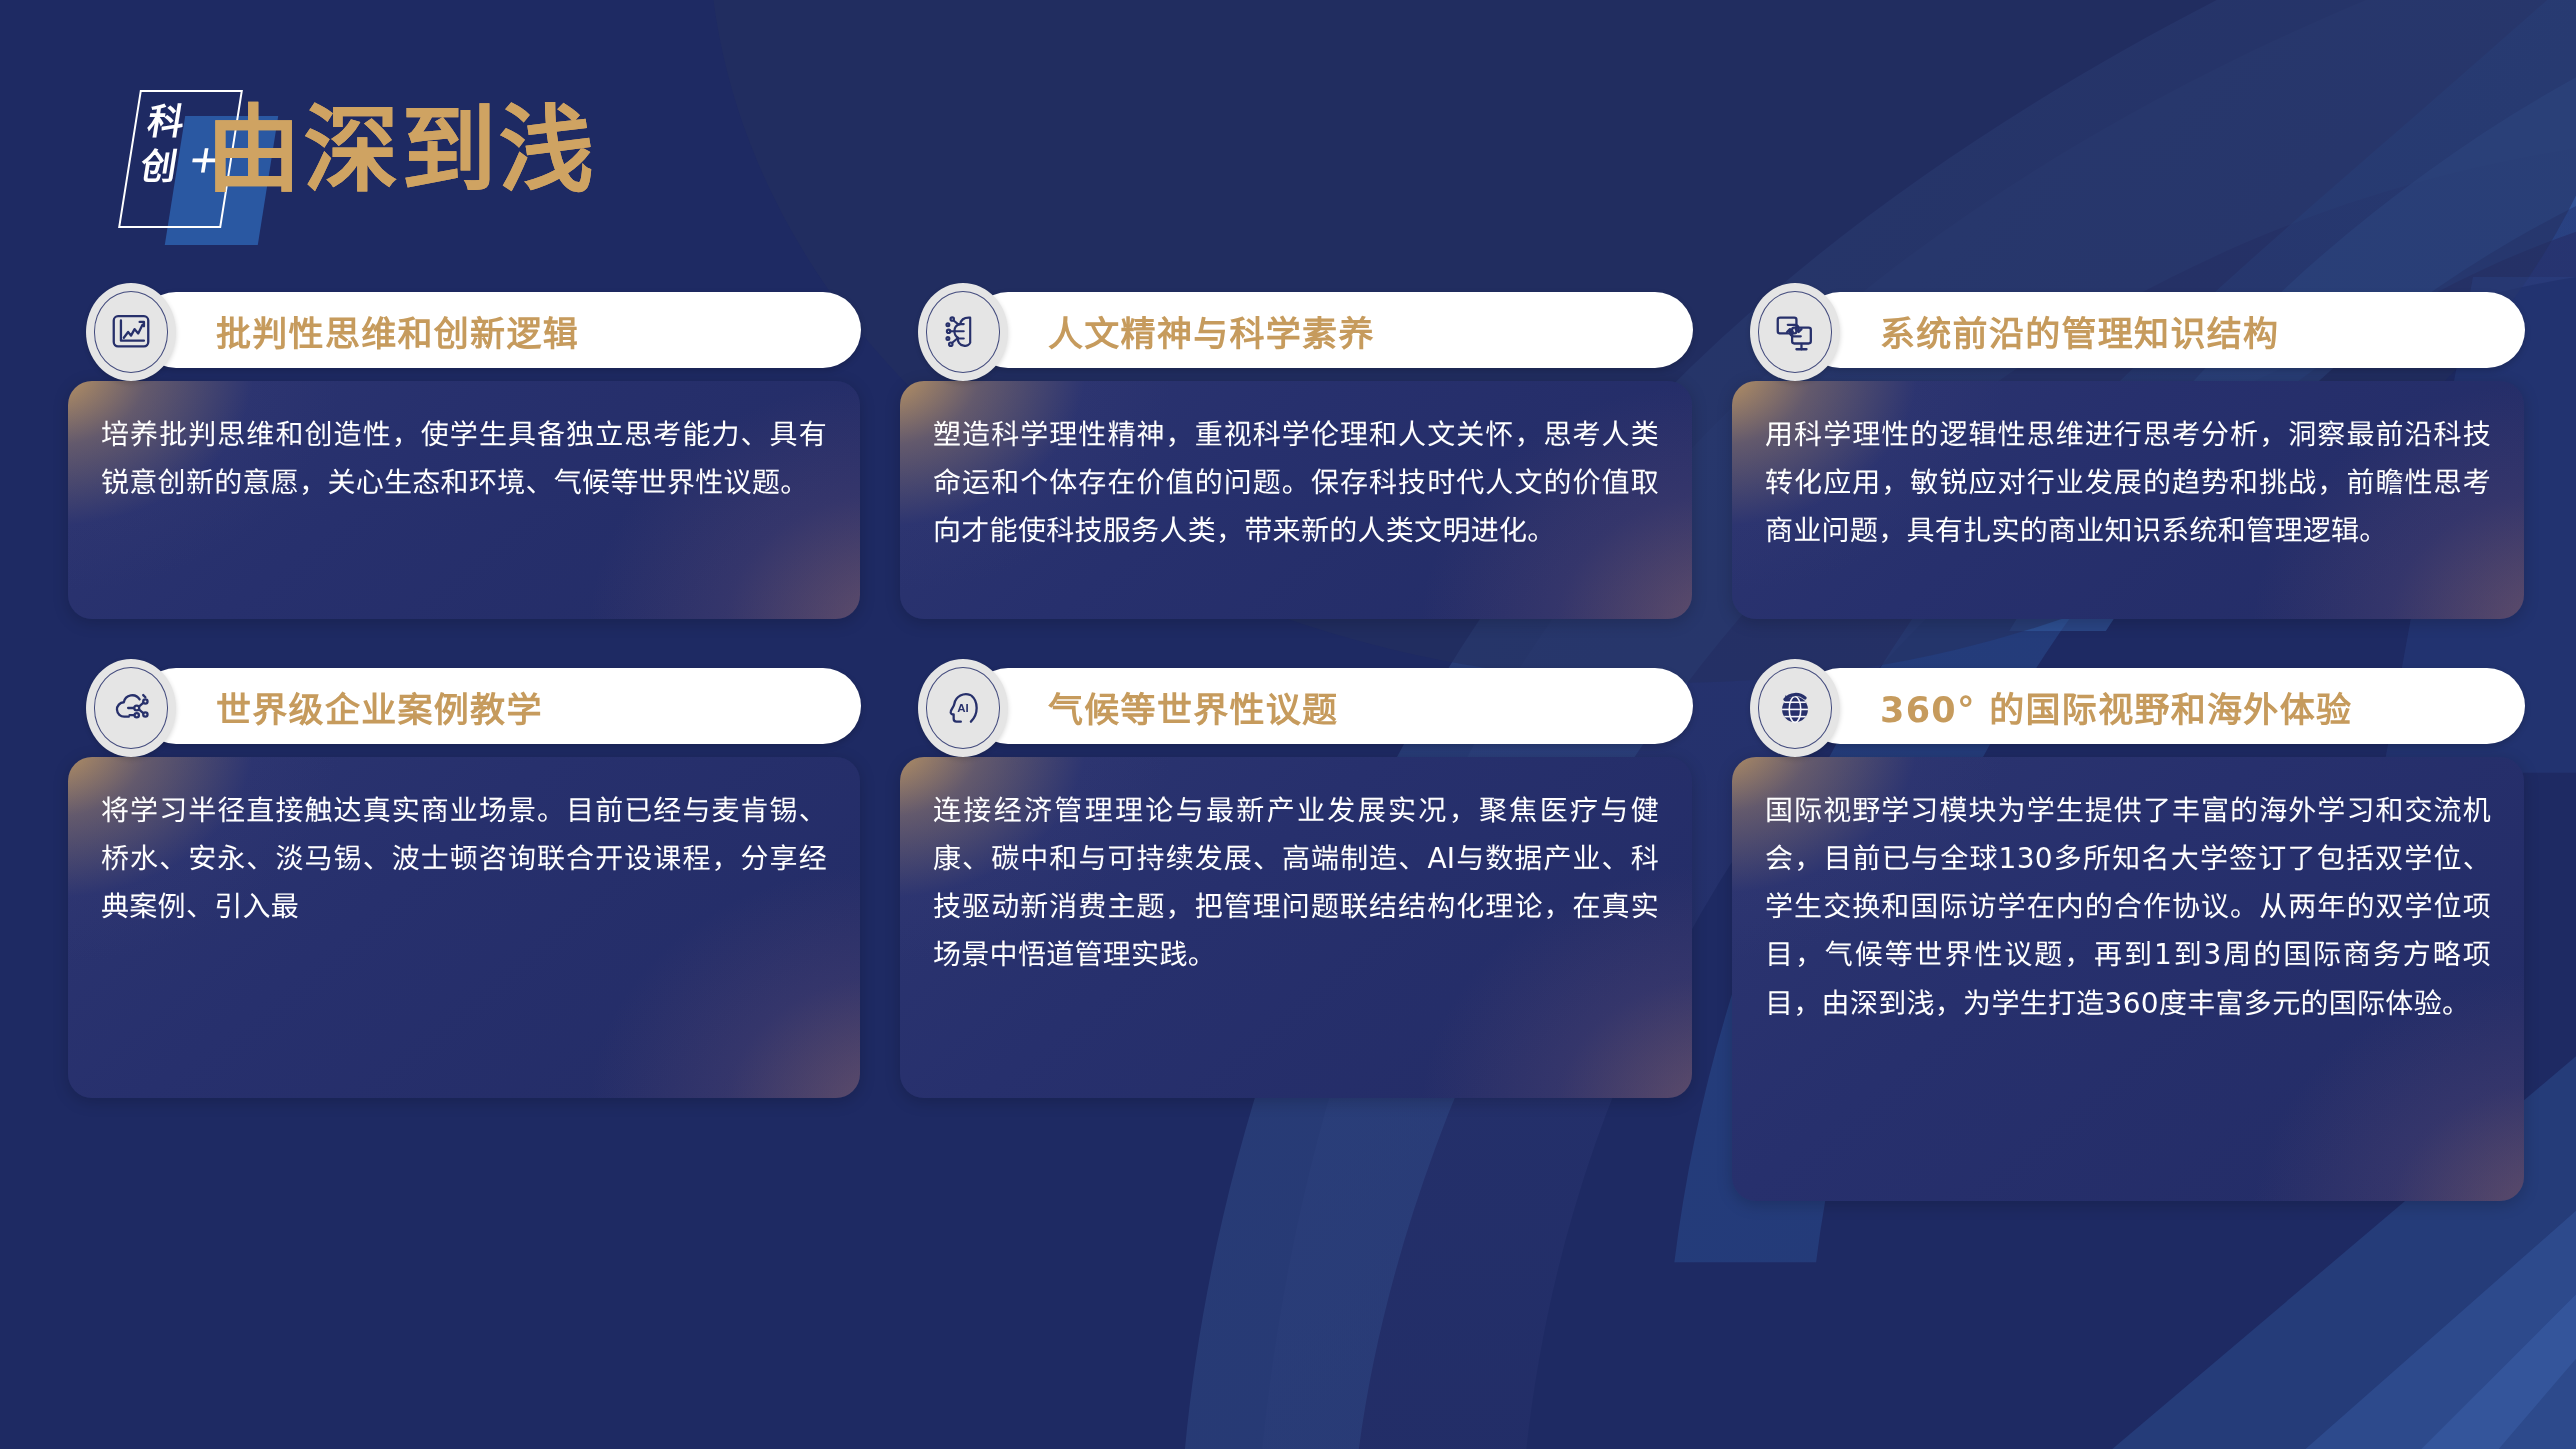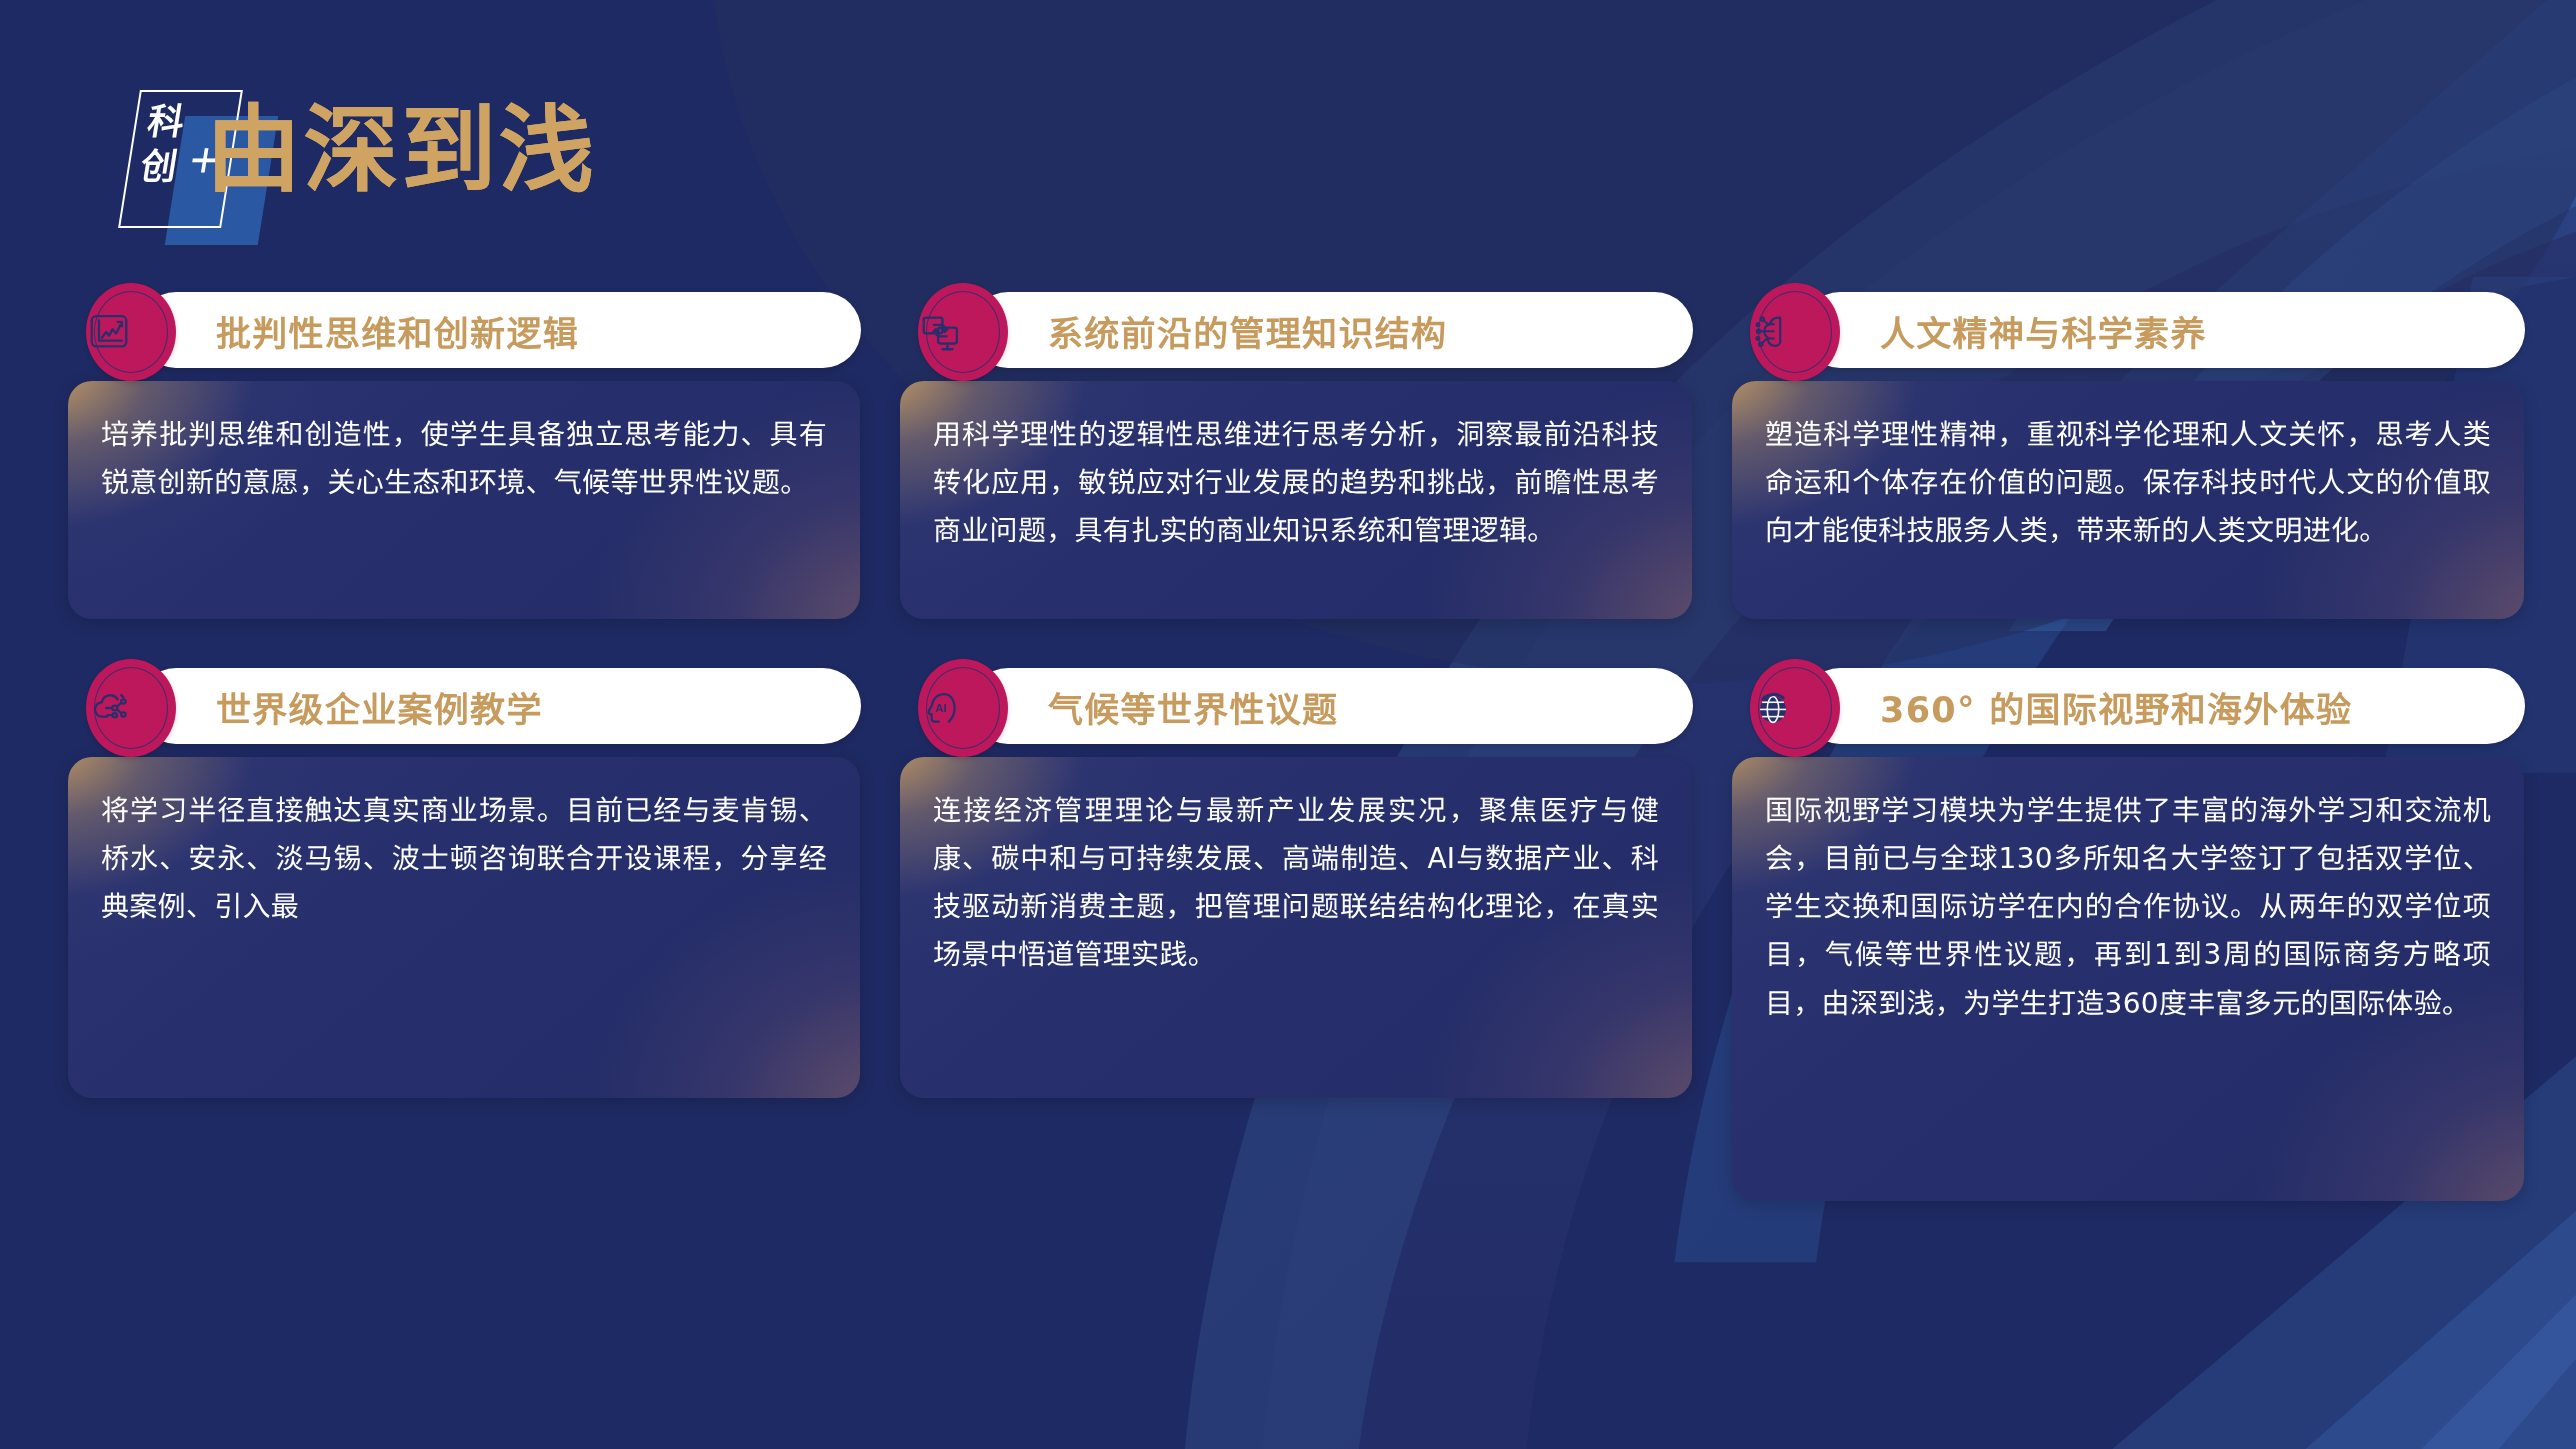--- a/index.html
+++ b/index.html
@@ -93,24 +93,24 @@
     font-weight:900;
     color:#c69b5d;
     letter-spacing:1.3px;
     white-space:nowrap;
     font-family:"DejaVu Sans","Liberation Sans",sans-serif;
     z-index:3;
   }
   .icon-badge {
     position:absolute; left:18px; top:0;
     width:90px; height:98px;
-    background:#be185d;
+    background:#e5e5e5;
     border-radius:50%;
     z-index:2;
-    display:flex; align-items:center; 
+    display:flex; align-items:center; justify-content:center;
     box-shadow:0 1.9px 5.2px rgba(0,0,0,.16);
   }
   .icon-badge::before {
     content:"";
     position:absolute;
     left:7.7px; top:8.4px; right:7.7px; bottom:8.4px;
     border:1.3px solid #27306b;
     border-radius:50%;
     opacity:.85;
   }
@@ -214,42 +214,20 @@
     </div>
     <div class="card-body">
       <p>培养批判思维和创造性，使学生具备独立思考能力、具有锐意创新的意愿，关心生态和环境、气候等世界性议题。</p>
     </div>
   </div>
 
   <div class="card">
     <div class="card-head">
       <div class="pill"></div>
       <div class="icon-badge">
-        <svg viewBox="0 0 64 64" fill="none" stroke="#27306b" stroke-width="3.2" stroke-linecap="round" stroke-linejoin="round">
-          <rect x="8" y="12" width="26" height="22" rx="3"></rect>
-          <rect x="28" y="26" width="26" height="22" rx="3"></rect>
-          <path d="M41 50 v6"></path>
-            <path d="M34 56 h14"></path>
-          <path d="M22 22 h10 a5 5 0 0 1 5 5 v4"></path>
-          <path d="M33 28 l4 4 4-4"></path>
-          <path d="M40 38 h-10 a5 5 0 0 1 -5 -5 v-4"></path>
-          <path d="M29 32 l-4 -4 -4 4"></path>
-        </svg>
-      </div>
-      <div class="pill-title">系统前沿的管理知识结构</div>
-    </div>
-    <div class="card-body">
-      <p>用科学理性的逻辑性思维进行思考分析，洞察最前沿科技转化应用，敏锐应对行业发展的趋势和挑战，前瞻性思考商业问题，具有扎实的商业知识系统和管理逻辑。</p>
-    </div>
-  </div>
-
-  <div class="card">
-    <div class="card-head">
-      <div class="pill"></div>
-      <div class="icon-badge">
         <svg viewBox="0 0 64 64" fill="none" stroke="#27306b" stroke-width="3" stroke-linecap="round" stroke-linejoin="round">
           <path d="M40 12 c-7 0 -11 4 -12 9 -5 1 -8 5 -8 10 0 4 2 7 5 9 -1 5 2 10 8 11 4 1 8 -1 9 -4 V12 Z"></path>
           <path d="M33 21 h-8"></path>
             <path d="M33 31 h-12"></path>
             <path d="M33 41 h-9"></path>
           <path d="M25 21 l-6 -5"></path>
             <path d="M21 31 l-7 0"></path>
             <path d="M24 41 l-7 6"></path>
           <circle cx="17" cy="14" r="2.4"></circle>
           <circle cx="12" cy="31" r="2.4"></circle>
@@ -258,20 +236,42 @@
           <circle cx="11" cy="41" r="2"></circle>
         </svg>
       </div>
       <div class="pill-title">人文精神与科学素养</div>
     </div>
     <div class="card-body">
       <p>塑造科学理性精神，重视科学伦理和人文关怀，思考人类命运和个体存在价值的问题。保存科技时代人文的价值取向才能使科技服务人类，带来新的人类文明进化。</p>
     </div>
   </div>
 
+  <div class="card">
+    <div class="card-head">
+      <div class="pill"></div>
+      <div class="icon-badge">
+        <svg viewBox="0 0 64 64" fill="none" stroke="#27306b" stroke-width="3.2" stroke-linecap="round" stroke-linejoin="round">
+          <rect x="8" y="12" width="26" height="22" rx="3"></rect>
+          <rect x="28" y="26" width="26" height="22" rx="3"></rect>
+          <path d="M41 50 v6"></path>
+            <path d="M34 56 h14"></path>
+          <path d="M22 22 h10 a5 5 0 0 1 5 5 v4"></path>
+          <path d="M33 28 l4 4 4-4"></path>
+          <path d="M40 38 h-10 a5 5 0 0 1 -5 -5 v-4"></path>
+          <path d="M29 32 l-4 -4 -4 4"></path>
+        </svg>
+      </div>
+      <div class="pill-title">系统前沿的管理知识结构</div>
+    </div>
+    <div class="card-body">
+      <p>用科学理性的逻辑性思维进行思考分析，洞察最前沿科技转化应用，敏锐应对行业发展的趋势和挑战，前瞻性思考商业问题，具有扎实的商业知识系统和管理逻辑。</p>
+    </div>
+  </div>
+
   <div class="card mid">
     <div class="card-head">
       <div class="pill"></div>
       <div class="icon-badge">
         <svg viewBox="0 0 64 64" fill="none" stroke="#27306b" stroke-width="3.2" stroke-linecap="round" stroke-linejoin="round">
           <path d="M44 20 a12 12 0 0 0 -22 4 a10 10 0 0 0 1 20 h6"></path>
           <path d="M28 32 h8"></path>
             <circle cx="40" cy="32" r="3.4"></circle>
           <path d="M43 30 l6 -5"></path>
             <circle cx="52" cy="23" r="3"></circle>

